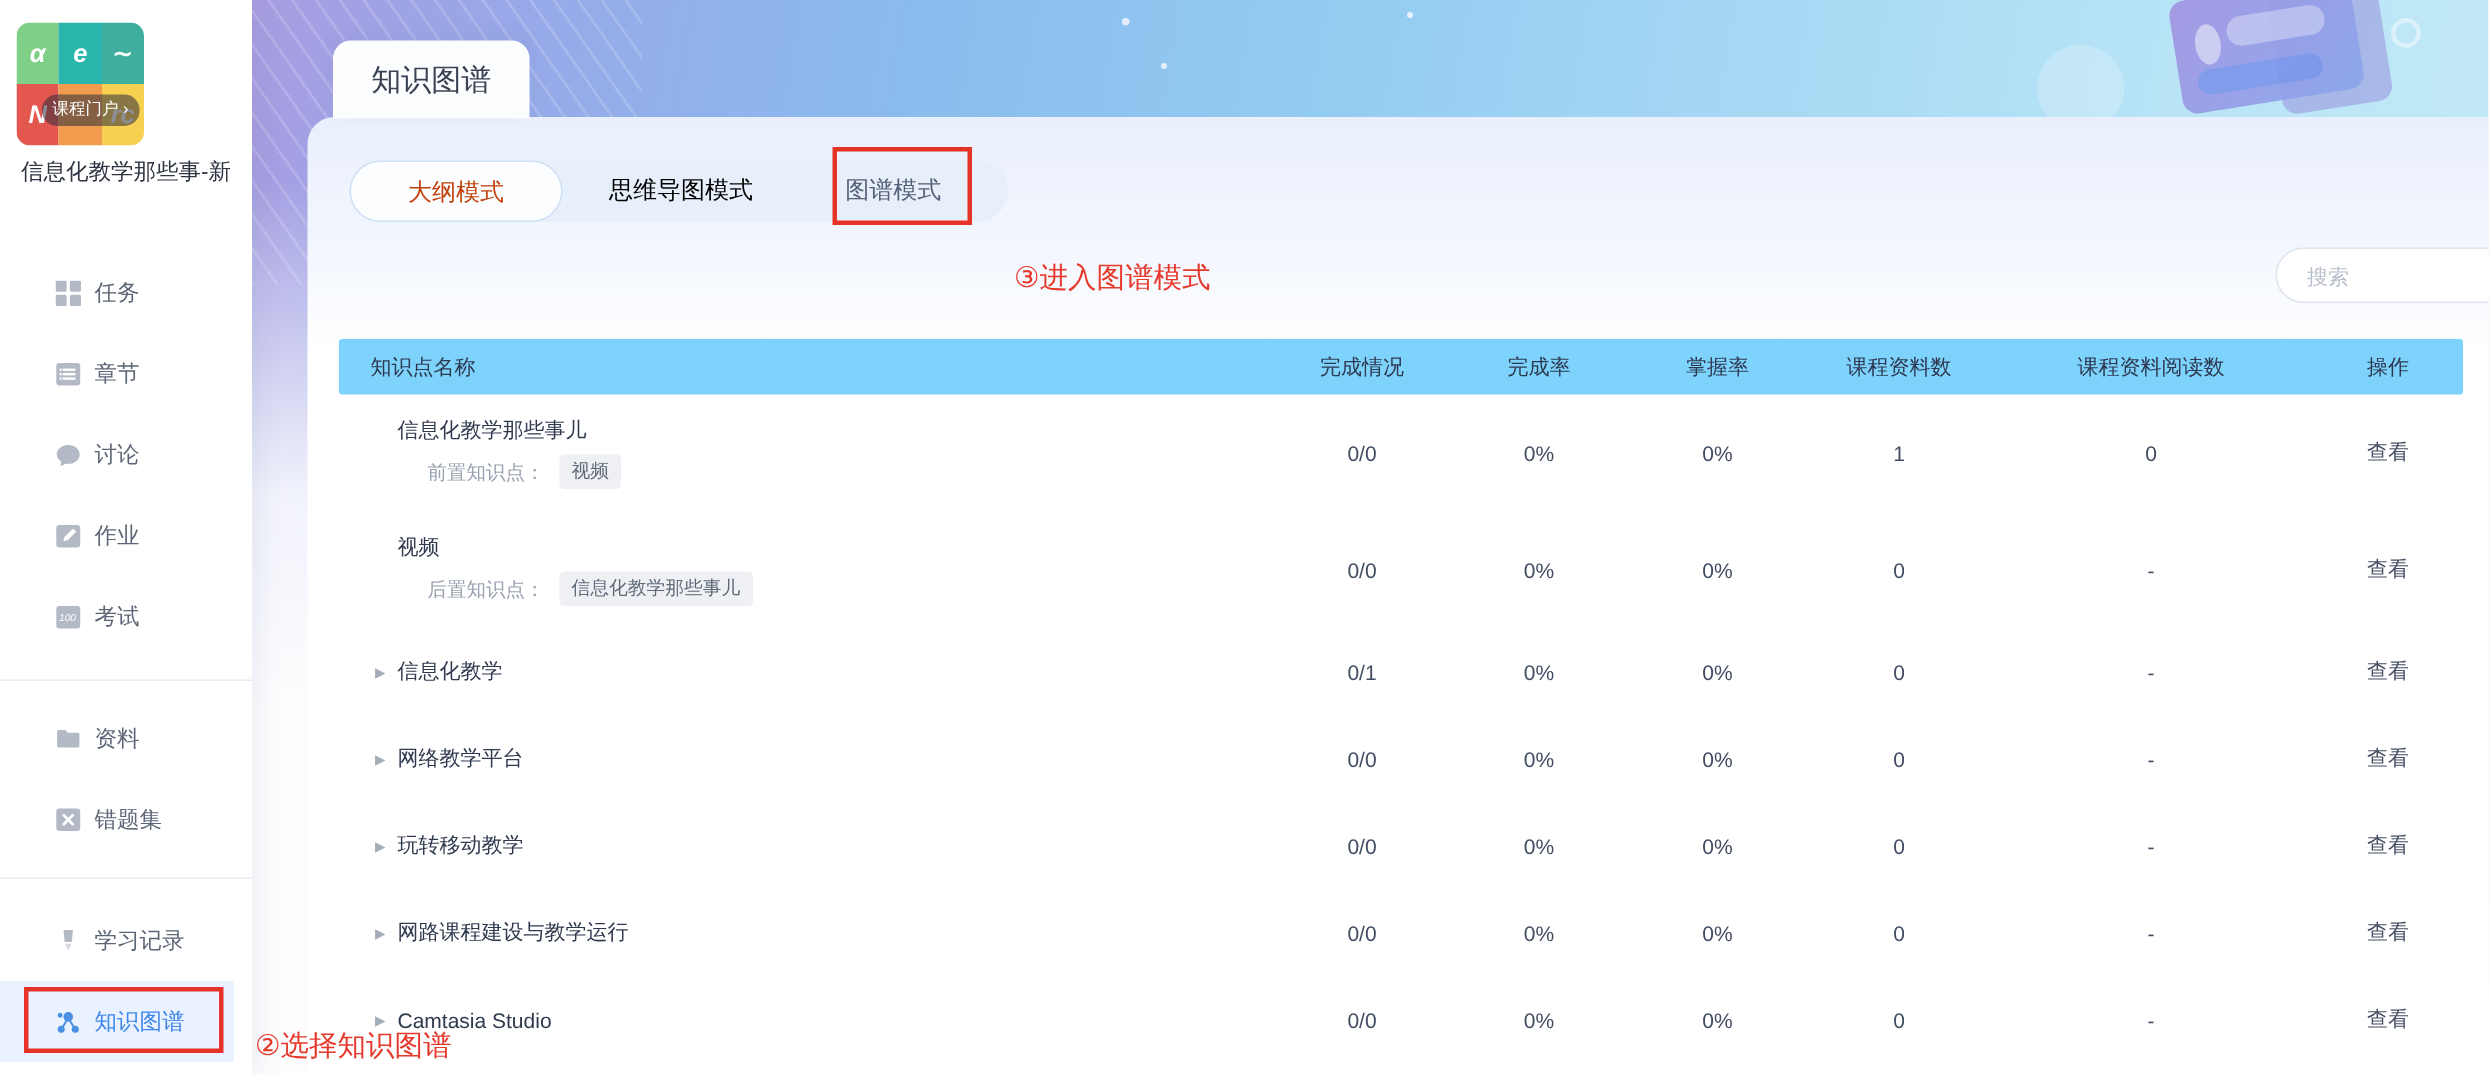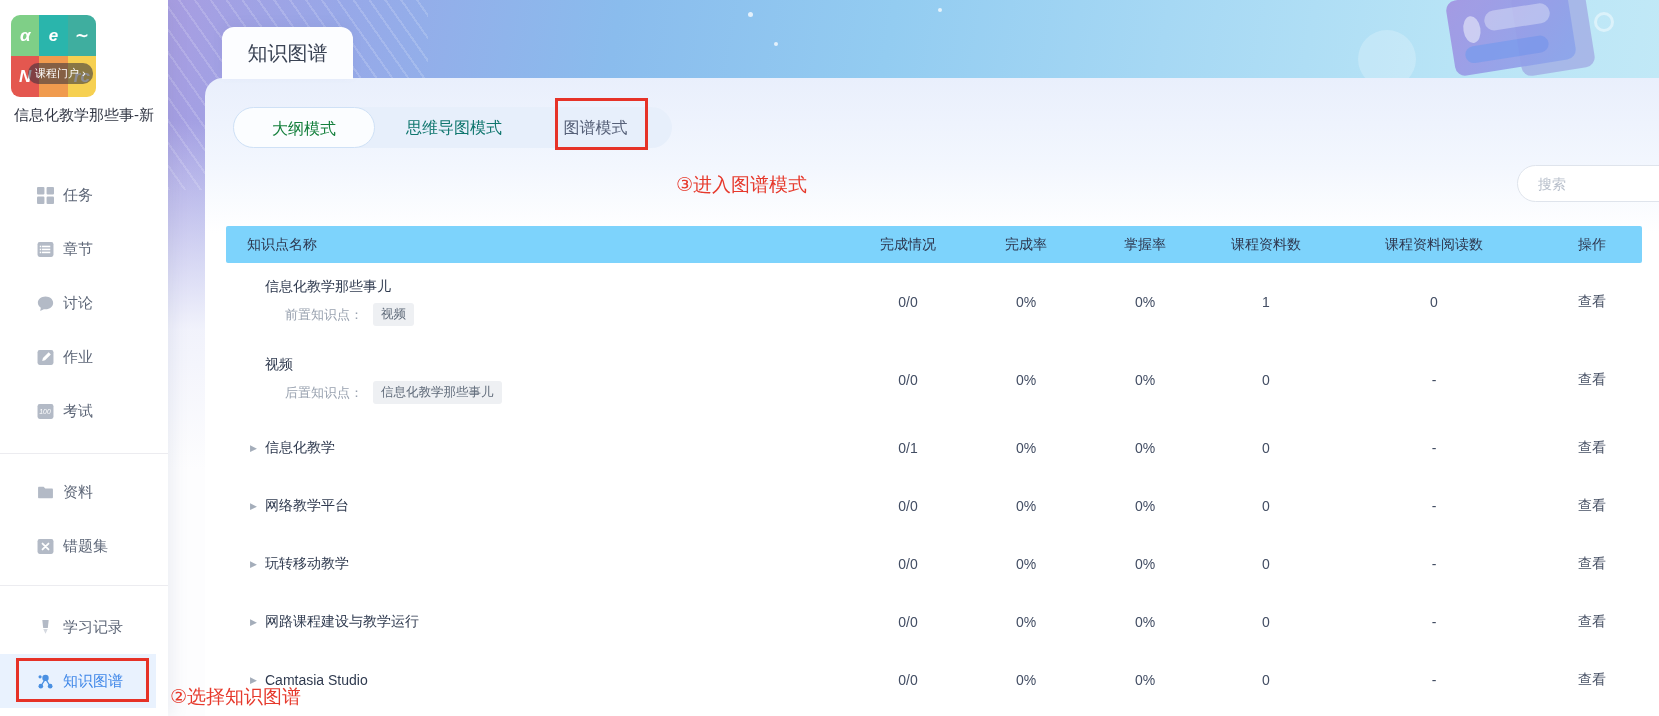--- a/index.html
+++ b/index.html
@@ -85,22 +85,22 @@
     background:rgba(255,255,255,0.5); border-radius:4px 15px 15px 4px;
     font-size:13px; line-height:30px; color:#5c6677; white-space:nowrap;
   }
 
   
   .modes {
     position:absolute; left:233px; top:107px; width:439px; height:41px; z-index:7;
     background:#e7effb; border-radius:21px; display:flex; align-items:center;
   }
   .mode { font-size:16px; text-align:center; cursor:pointer; line-height:41px; height:41px; }
-  .mode-1 { width:142px; background:#fbfdff; border:1px solid #cfe1f6; border-radius:21px; color:#15803d; }
-  .mode-2 { width:158px; color:#0f766e; }
+  .mode-1 { width:142px; background:#fbfdff; border:1px solid #cfe1f6; border-radius:21px; color:#c2410c; }
+  .mode-2 { width:158px; color:#000000; }
   .mode-3 { width:125px; color:#566078; }
 
   
   .search {
     position:absolute; left:1517px; top:165px; width:185px; height:37px; z-index:7;
     border:1px solid #dfe4ec; border-radius:19px; background:#fff; padding:0 14px 0 20px;
     font-size:14px; color:#3a4354; outline:none;
     font-family:"Liberation Sans","DejaVu Sans",sans-serif;
   }
   .search::placeholder { color:#b9c0cc; }

